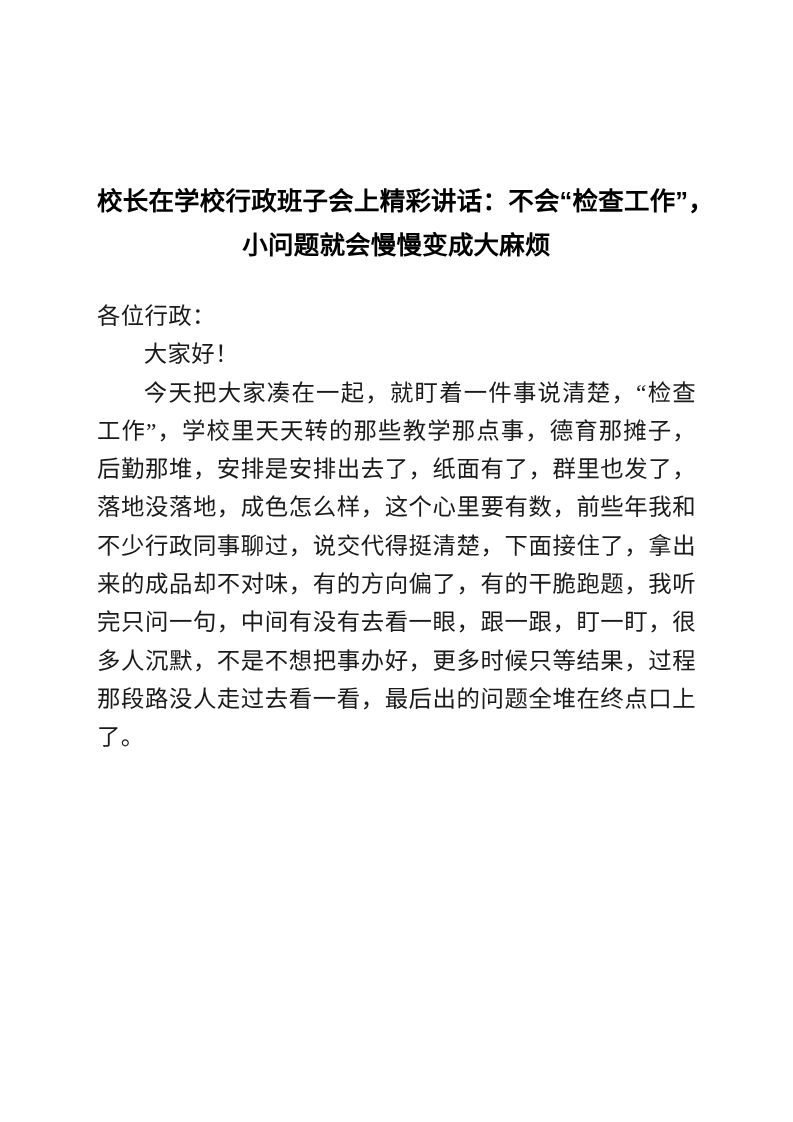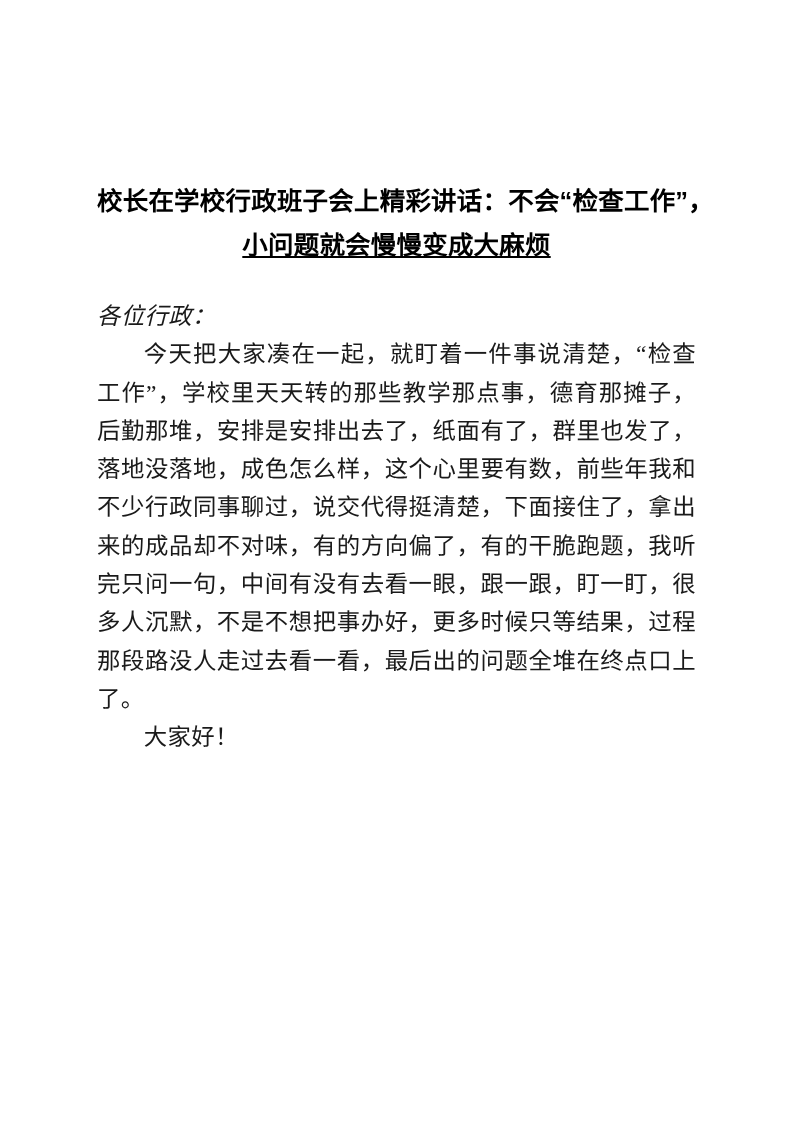--- a/index.html
+++ b/index.html
@@ -51,39 +51,37 @@
   }
   .doc-title .title-line-1 {
     display: block;
     text-align: justify;
     text-align-last: justify;
     white-space: nowrap;
   }
   .doc-title .title-line-2 {
     display: block;
     text-align: left;
-    text-decoration: underline;
   }
 
   
   .para {
     margin: 0;
     padding: 0;
     font-family: "Liberation Serif", "DejaVu Serif", serif;
     font-size: 23.4px;
     line-height: 38.3px;
     text-align: justify;
     text-justify: inter-ideograph;
     text-align-last: left;
     color: #1a1a1a;
     letter-spacing: 0.35px;
   }
   .para.salutation {
     text-indent: 0;
-    font-style: italic;
   }
   .para.indent {
     text-indent: 2em;
   }
   .para.section-heading {
     text-indent: 2em;
     font-weight: bold;
     color: #000000;
   }
 
@@ -101,20 +99,20 @@
 
   <div class="doc-body">
 
     <h1 class="doc-title">
       <span class="title-line-1">校长在学校行政班子会上精彩讲话：不会“检查工作”，</span>
       <span class="title-line-2">小问题就会慢慢变成大麻烦</span>
     </h1>
 
     <p class="para kai salutation">各位行政：</p>
 
+    <p class="para kai indent">大家好！</p>
+
     <p class="para kai indent">今天把大家凑在一起，就盯着一件事说清楚，“检查工作”，学校里天天转的那些教学那点事，德育那摊子，后勤那堆，安排是安排出去了，纸面有了，群里也发了，落地没落地，成色怎么样，这个心里要有数，前些年我和不少行政同事聊过，说交代得挺清楚，下面接住了，拿出来的成品却不对味，有的方向偏了，有的干脆跑题，我听完只问一句，中间有没有去看一眼，跟一跟，盯一盯，很多人沉默，不是不想把事办好，更多时候只等结果，过程那段路没人走过去看一看，最后出的问题全堆在终点口上了。</p>
-
-    <p class="para kai indent">大家好！</p>
 
 
 
   </div>
 </div>
 
 </body></html>

